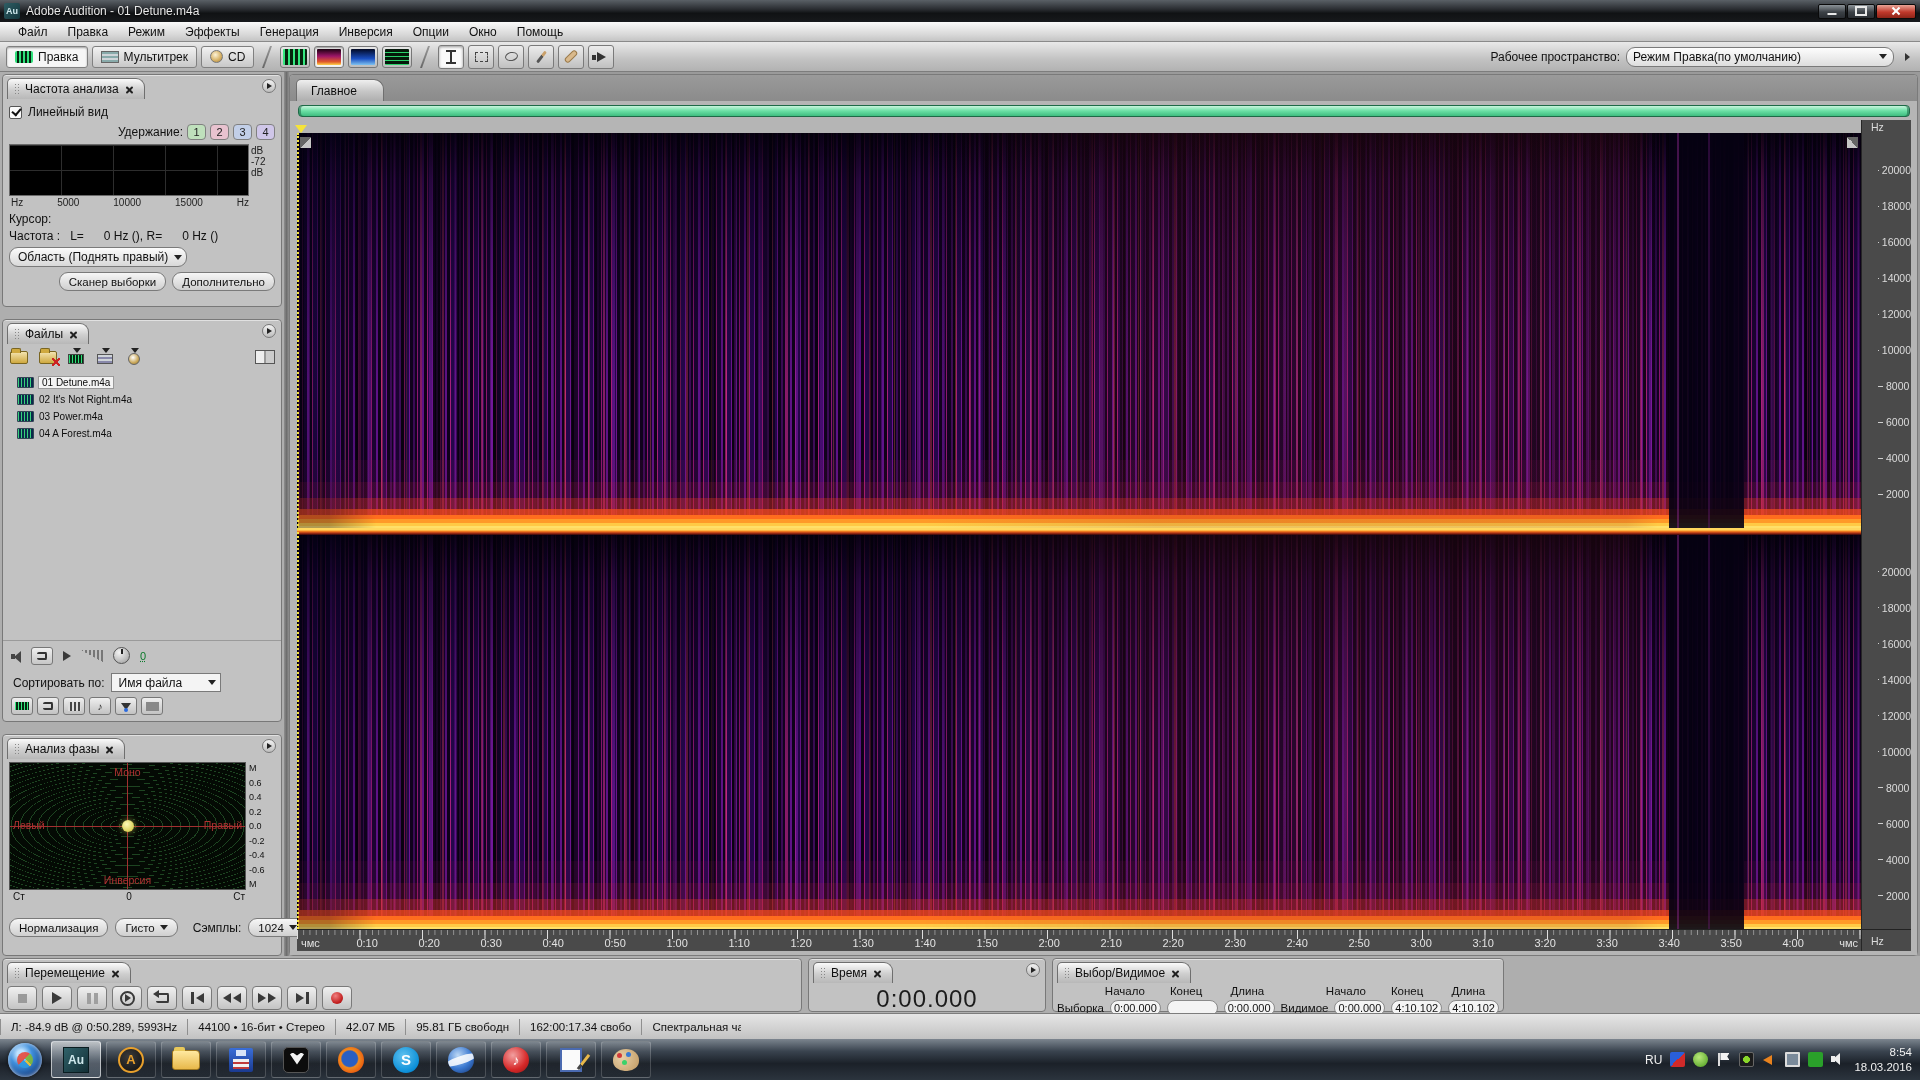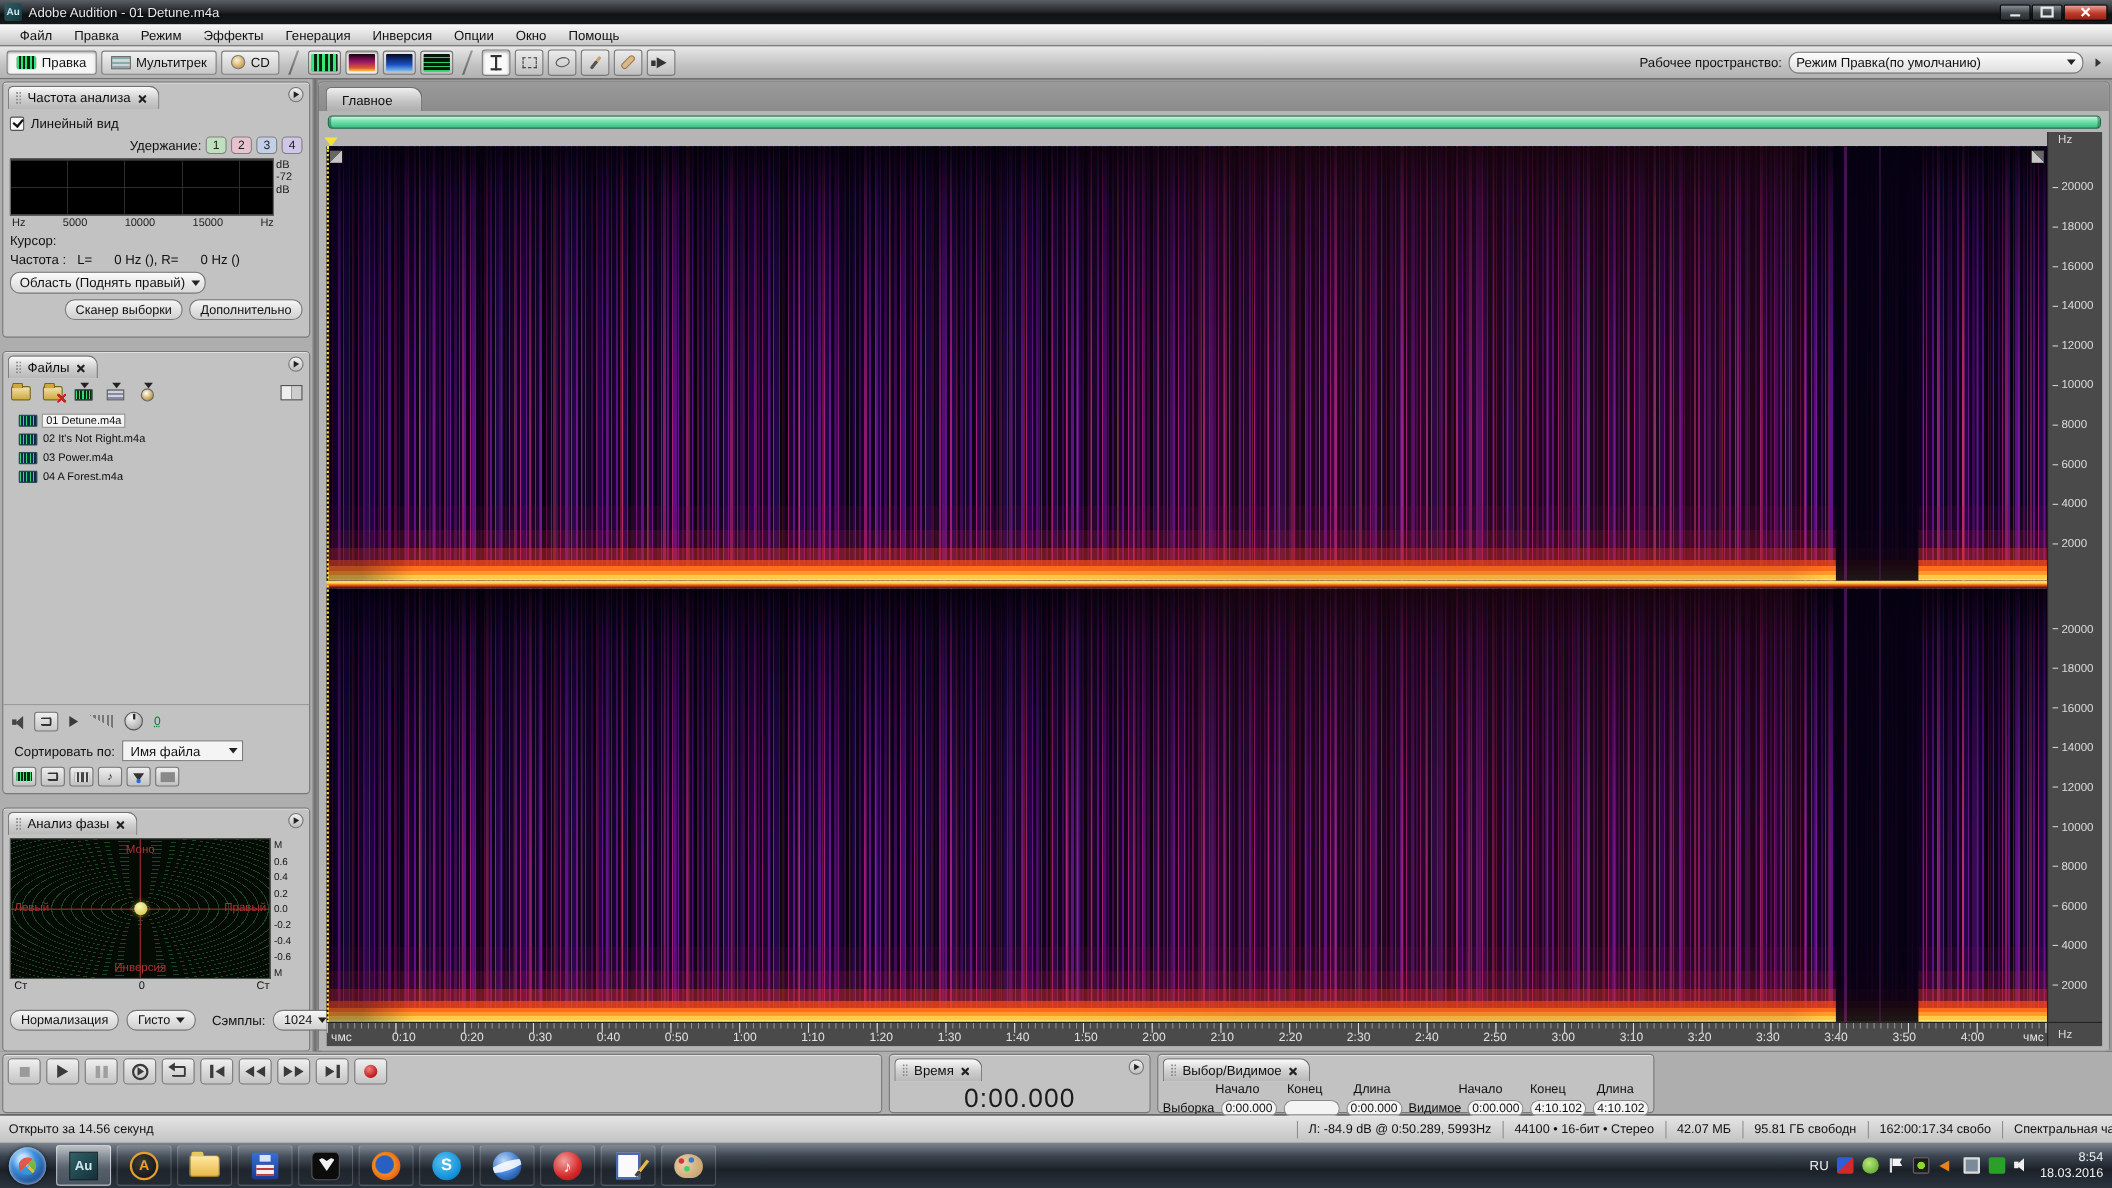--- a/index.html
+++ b/index.html
@@ -222,21 +222,21 @@
   .corner-badge { position:absolute; width:11px; height:11px; z-index:6; background:linear-gradient(135deg,#666 50%,#c6c6c6 50%); }
   .badge-tl { left:3px; top:17px; } .badge-tr { right:3px; top:17px; transform:scaleX(-1); }
   .time-ruler { height:22px; background:#4a4a4a; border-top:1px solid #222; position:relative; color:#e2e2e2; font-size:11px; }
   .time-ruler::before { content:""; position:absolute; top:0; left:0; right:0; height:9px;
     background-image:linear-gradient(90deg,#e0e0e0 0 1px,transparent 1px),linear-gradient(90deg,#9a9a9a 0 1px,transparent 1px);
     background-size:3.997% 9px,0.3997% 5px; background-repeat:repeat-x; }
   .ruler-labels { position:absolute; left:3.8%; right:3.65%; top:7px; display:flex; justify-content:space-between; }
   .ruler-unit-l { position:absolute; left:4px; top:7px; } .ruler-unit-r { position:absolute; right:3px; top:7px; }
   .fs-unit-top { height:13px; display:flex; align-items:flex-end; padding-left:9px; font-size:10.5px; }
   .freq-scale { flex:1; display:flex; flex-direction:column; justify-content:space-between; padding:32px 0 28px 4px; }
-  .freq-tick { display:flex; align-items:center; gap:3px; height:10px; }
+  .freq-tick { display:flex; align-items:center; gap:3px; height:10px;margin-left:12px; }
   .freq-tick::before { content:""; width:5px; height:1px; background:#cfcfcf; }
   .fs-corner { height:22px; display:flex; align-items:center; padding-left:9px; font-size:10.5px; border-top:1px solid #222; }
 
   
   .bottom-dock { height:57px; background:#aeaeae; display:flex; gap:6px; padding:2px 2px 1px 2px; }
   .transport-panel { width:800px; }
   .transport-row { display:flex; gap:5px; padding:3px 0 0 4px; }
   .t-btn { width:30px; height:24px; border:1px solid #7a7a7a; border-radius:4px;
     background:linear-gradient(180deg,#f0f0f0,#c4c4c4); display:flex; align-items:center; justify-content:center; gap:2px; }
   .sq { width:9px; height:9px; background:#9a9a9a; }
@@ -707,20 +707,27 @@
               </div>
             <div class="fs-corner">Hz</div>
           </div>
         </div>
       </div>
     </div>
   </div>
 
   <div class="bottom-dock">
     <section class="panel transport-panel">
+      <div class="tab-row">
+        <div class="tab">
+          <span class="grip"></span>
+          <span>Перемещение</span>
+          <span class="x-icon"></span>
+        </div>
+      </div>
       <div class="transport-row">
         <div class="t-btn">
             <span class="sq"></span>
           </div>
         <div class="t-btn">
             <span class="tri-r"></span>
           </div>
         <div class="t-btn">
             <span class="bars">
               <i></i>
@@ -796,21 +803,20 @@
           <span class="sel-label">Видимое</span>
           <span class="sel-field">0:00.000</span>
           <span class="sel-field">4:10.102</span>
           <span class="sel-field">4:10.102</span>
         </div>
       </div>
     </section>
   </div>
 
   <div class="statusbar">
-    <div class="status-left">Открыто за 14.56 секунд</div>
     <div style="display:flex;">
 
     <div class="status-seg">Л: -84.9 dB @  0:50.289, 5993Hz</div>
         <div class="status-seg">44100 • 16-бит • Стерео</div>
         <div class="status-seg">42.07 МБ</div>
         <div class="status-seg">95.81 ГБ свободн</div>
         <div class="status-seg">162:00:17.34 свобо</div>
         <div class="status-seg">Спектральная час</div>
       </div>
   </div>

